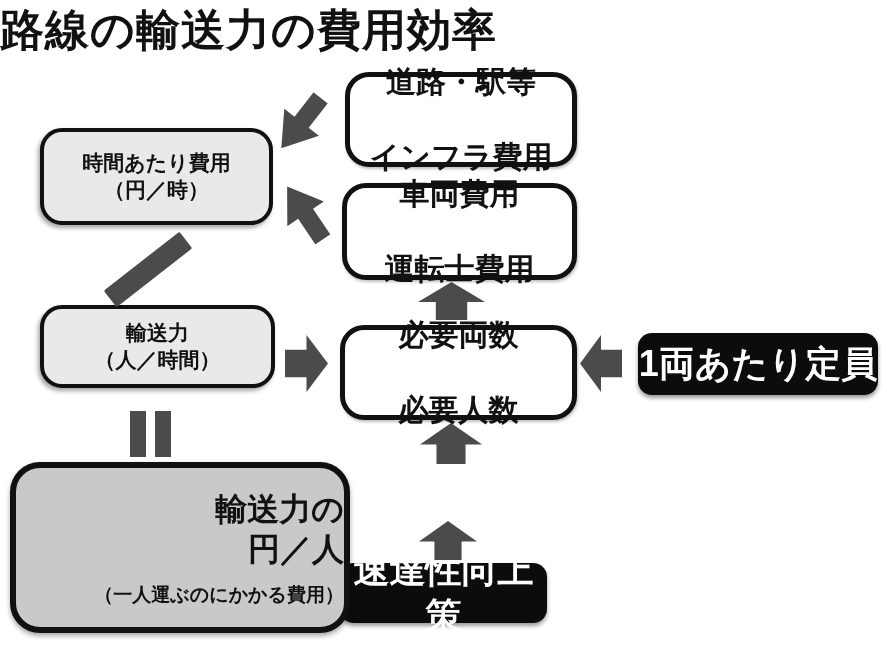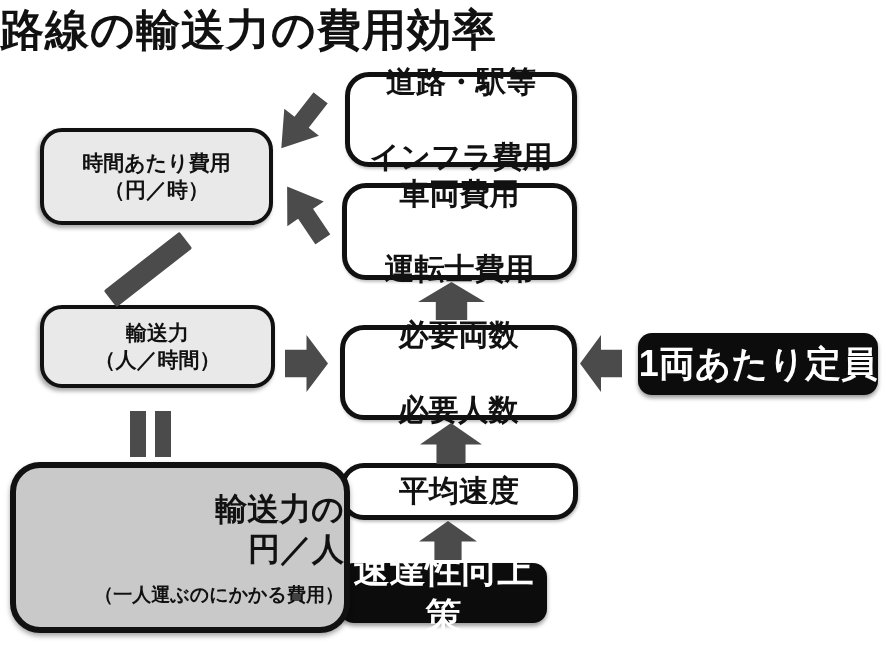--- a/index.html
+++ b/index.html
@@ -130,23 +130,20 @@
 
   <div class="box box-white" style="left:340px;top:325px;width:237px;height:95px;">
     <div>必要両数</div>
     <div>必要人数</div>
   </div>
 
   <div class="box box-dark" style="left:638px;top:333px;width:240px;height:62px;">
     <div>1両あたり定員</div>
   </div>
 
-  <div class="box box-white" style="left:340px;top:463px;width:238px;height:57px;">
-    <div>平均速度</div>
-  </div>
 
   <div class="box box-dark" style="left:340px;top:563px;width:207px;height:60px;">
     <div>速達性向上策</div>
   </div>
 
   <div class="box box-medium" style="left:10px;top:462px;width:340px;height:171px;align-items:flex-end;">
     <div>輸送力の</div>
     <div>円／人</div>
     <div class="small-line">（一人運ぶのにかかる費用）</div>
   </div>

